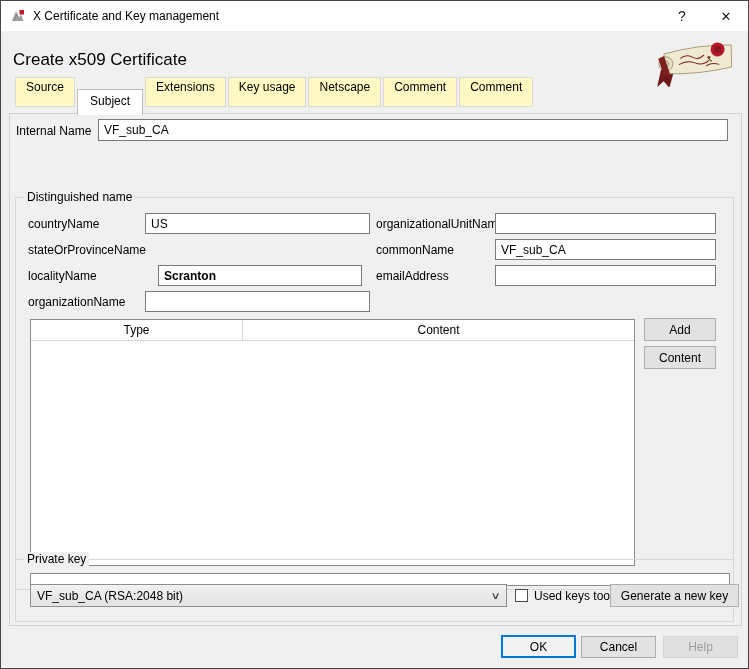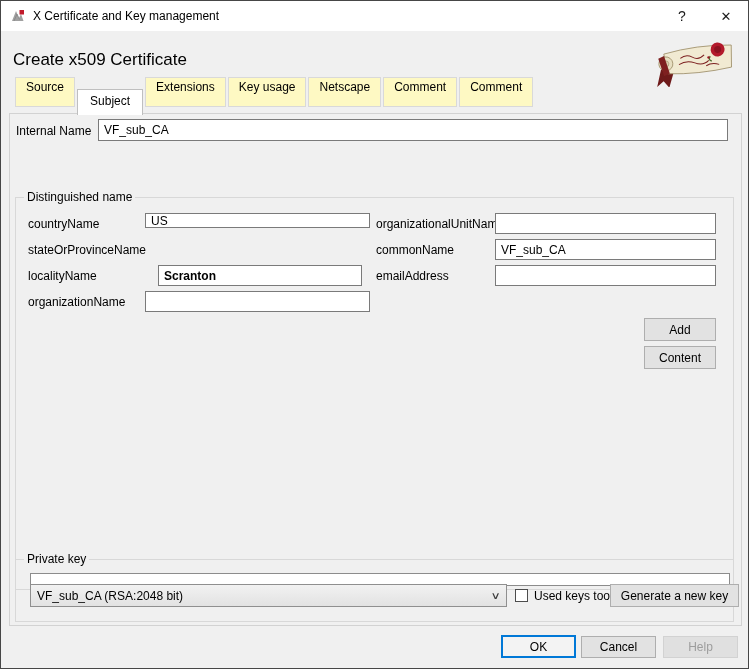--- a/index.html
+++ b/index.html
@@ -102,34 +102,40 @@
     <div class="tab">Comment</div>
   </div>
 
   <div class="lbl" style="left:15px;top:123px;">Internal Name</div>
   <input class="txt" style="left: 97px; top: 118px; width: 630px; height: 22px;" value="VF_sub_CA">
 
   <div class="groupbox" style="left:14px;top:152px;width:719px;height:393px;margin-top:44px;">
     <span class="legend">Distinguished name</span>
 
     <div class="lbl" style="left:12px;top:19px;">countryName</div>
-    <input class="txt" style="left: 129px; top: 15px; width: 225px; height: 15px;" value="US">
+    <input class="txt" style="left: 129px; top: 15px; width: 225px; height: 21px;" value="US">
     <div class="lbl" style="left:12px;top:45px;">stateOrProvinceName</div>
     <div class="lbl" style="left:12px;top:71px;">localityName</div>
     <input class="txt" style="left: 142px; top: 67px; width: 204px; height: 21px; font-weight: bold;" value="Scranton">
     <div class="lbl" style="left:12px;top:97px;">organizationName</div>
     <input class="txt" style="left: 129px; top: 93px; width: 225px; height: 21px;" value="">
 
     <div class="lbl" style="left:360px;top:19px;">organizationalUnitName</div>
     <input class="txt" style="left: 479px; top: 15px; width: 221px; height: 21px;" value="">
     <div class="lbl" style="left:360px;top:45px;">commonName</div>
     <input class="txt" style="left: 479px; top: 41px; width: 221px; height: 21px;" value="VF_sub_CA">
     <div class="lbl" style="left:360px;top:71px;">emailAddress</div>
     <input class="txt" style="left: 479px; top: 67px; width: 221px; height: 21px;" value="">
 
+    <div class="dn-table" style="left:14px;top:121px;width:605px;height:247px;">
+      <div class="thead">
+        <div class="th type">Type</div>
+        <div class="th content">Content</div>
+      </div>
+    </div>
     <div class="btn" style="left:628px;top:120px;width:72px;height:23px;">Add</div>
     <div class="btn" style="left:628px;top:148px;width:72px;height:23px;">Content</div>
 
     <input class="thin-edit" style="left: 14px; top: 375px; width: 700px; height: 13px;">
   </div>
 
   <div class="groupbox" style="left:14px;top:558px;width:719px;height:63px;">
     <span class="legend">Private key</span>
     <div class="combo" style="left:14px;top:24px;width:477px;height:23px;">
       <span class="combo-text">VF_sub_CA (RSA:2048 bit)</span>

